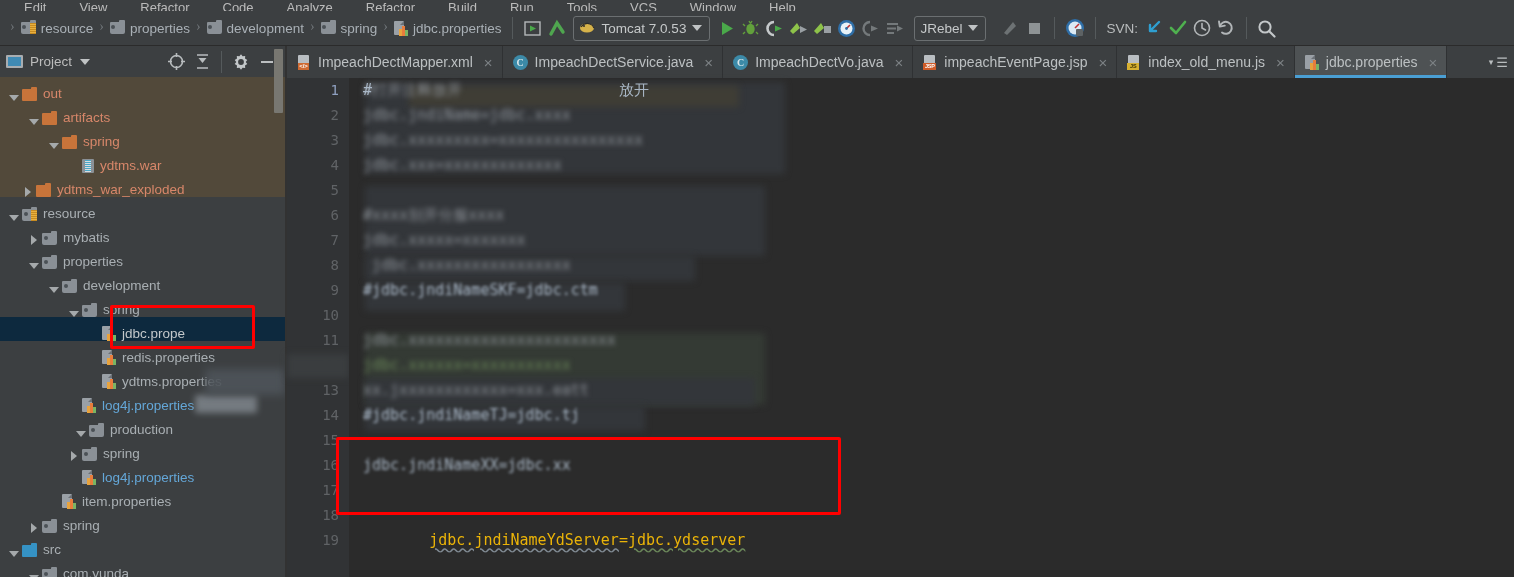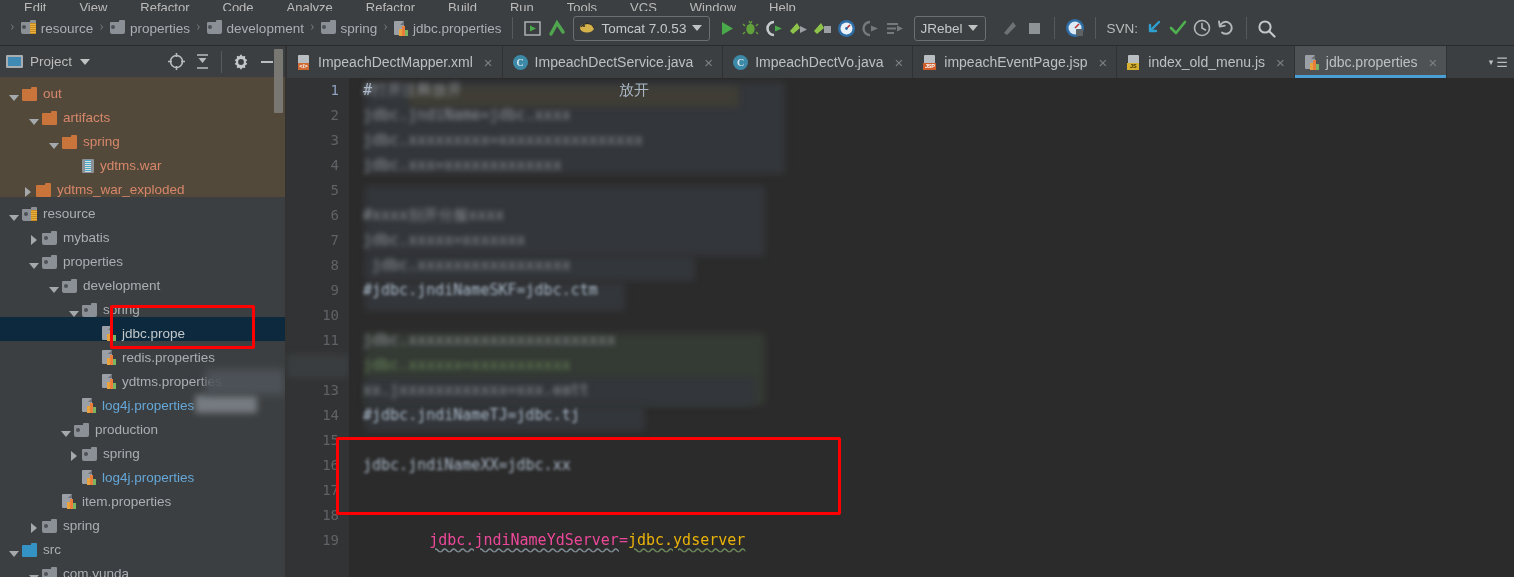--- a/index.html
+++ b/index.html
@@ -139,21 +139,21 @@
   #code{ position:absolute; top:32px; left:0; width:1227px; height:499px; background:#2b2b2b;}
   #gutter{ position:absolute; left:0; top:0; width:62px; height:499px; background:#313335; }
   .ln{ position:absolute; right:10px; width:50px; text-align:right;
        font-family:"DejaVu Sans Mono", monospace; font-size:14px; color:#606366; height:25px; line-height:25px;}
   .ln.hl{ color:#8fa0c0; }
   #codearea{ position:absolute; left:62px; top:0; width:1165px; height:499px; background:#2b2b2b;}
   .fold-line{ position:absolute; left:68px; top:0; width:1px; height:499px; background:#4b4b4b;}
 
   .cline{ position:absolute; left:8px; height:25px; line-height:25px;
           font-family:"DejaVu Sans Mono", monospace; font-size:15px; white-space:pre;}
-  .c-key{ color:#ec4899; }
+  .c-key{ color:#eab308; }
   .c-val{ color:#eab308; }
   .squig{ text-decoration: underline; text-decoration-style: wavy; text-decoration-color:#6a8759; text-underline-offset:2px;}
   .squig-k{ text-decoration: underline; text-decoration-style: wavy; text-decoration-color:#808a93; text-underline-offset:2px;}
 
   
   .blurbox{ position:absolute; background:#33363a; filter:blur(3.2px); border-radius:2px;}
   .blurtxt{ position:absolute; font-family:"DejaVu Sans Mono",monospace; font-size:15px;
             color:#8d9298; white-space:pre; filter:blur(2.6px); line-height:25px; height:25px;}
   .blurtxt.sharp{ filter:blur(.5px); color:#a9b7c6;}
   .blurtxt.green{ color:#6a8759;}
@@ -569,21 +569,21 @@
         <span class="ic">
           <span class="ic-prop">
             <i></i>
             <s></s>
             <b></b>
             <u></u>
           </span>
         </span>
         <span class="lbl c-blue">log4j.properties</span>
       </div>
-      <div class="trow" style="padding-left: 58px;">
+      <div class="trow" style="padding-left: 73px;">
         <span class="tw">
           <span class="tri-d"></span>
         </span>
         <span class="ic">
           <span class="ic-folder">
             <i></i>
             <b></b>
           </span>
         </span>
         <span class="lbl c-grey">production</span>

